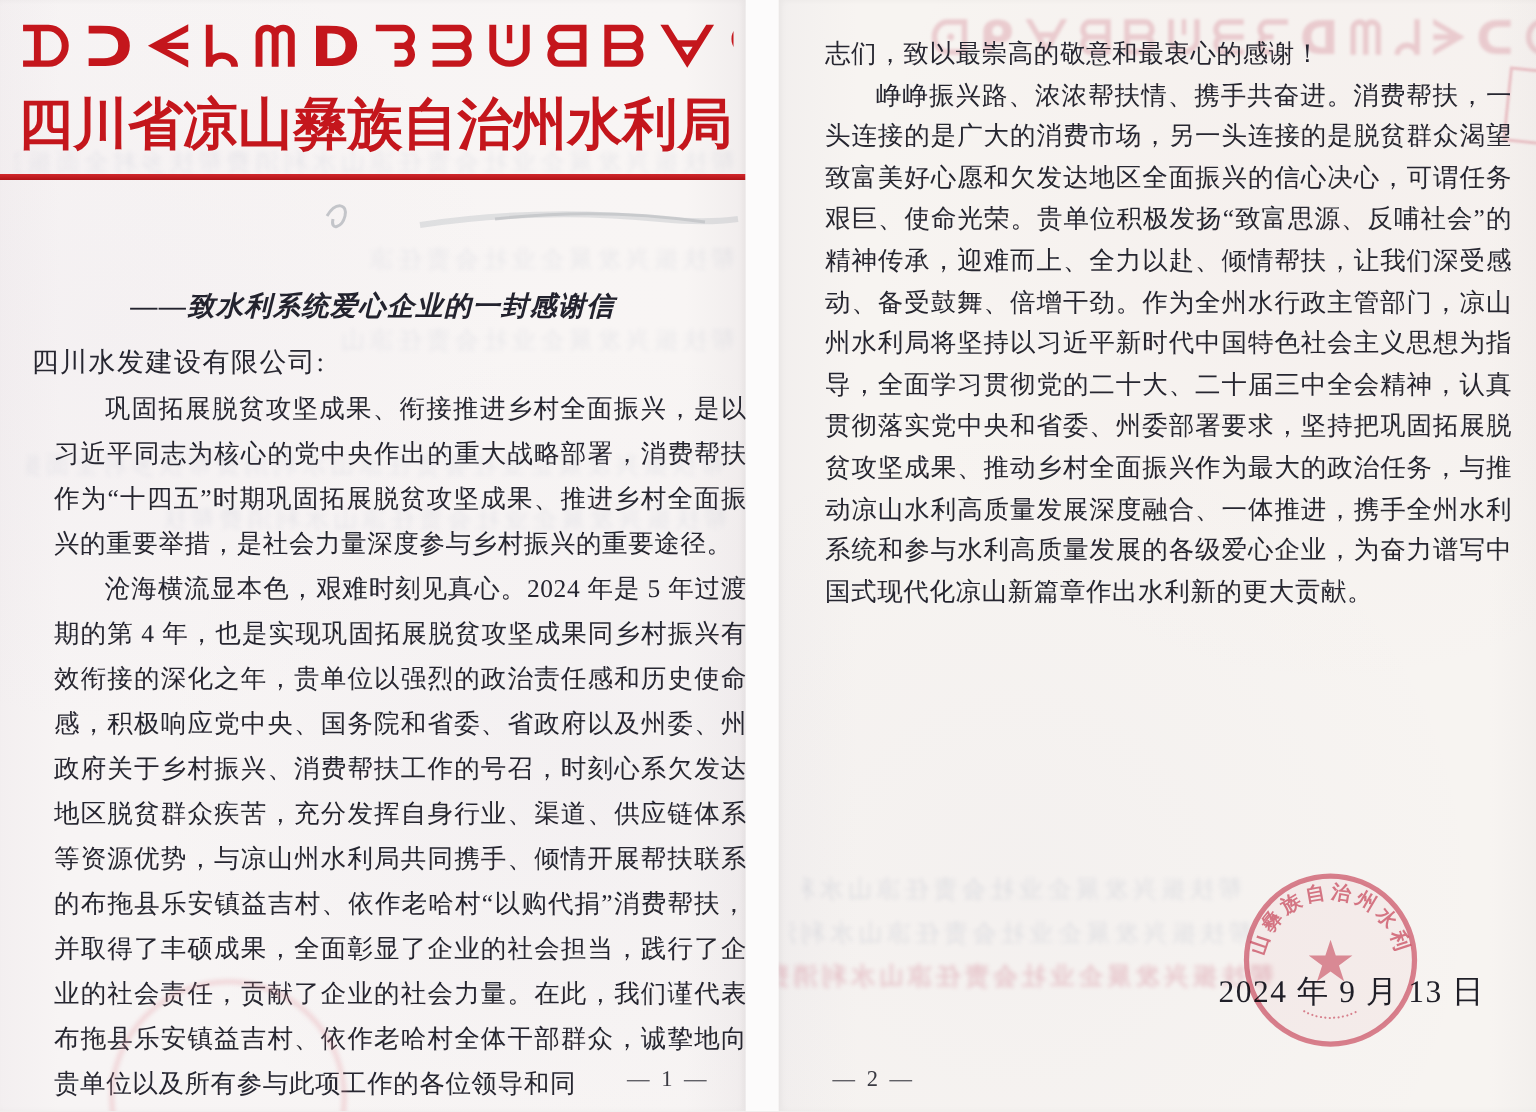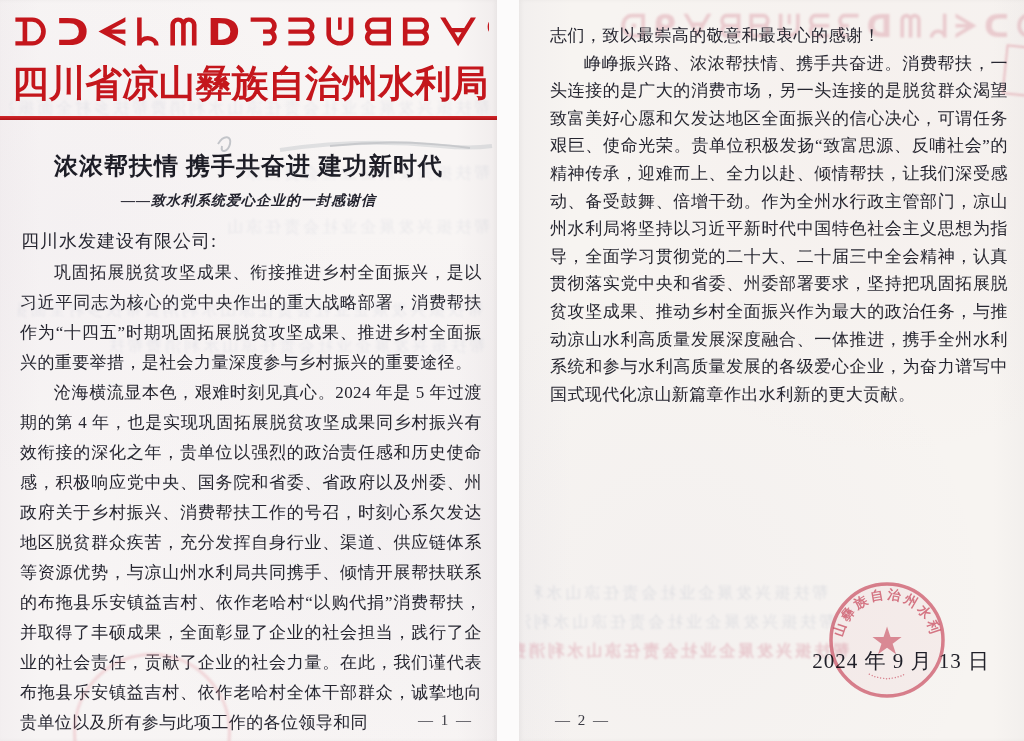--- a/index.html
+++ b/index.html
@@ -49,31 +49,31 @@
 
   .smudge{position:absolute;top:126px;left:210px;width:286px;height:42px;opacity:.55;}
 
   
   .title{
     position:absolute;top:150px;left:0;width:100%;text-align:center;
     font-size:24px;font-weight:bold;color:#1d1d26;letter-spacing:1px;
   }
   .subtitle{
     position:absolute;top:192px;left:0;width:100%;text-align:center;
-    font-size:14px;font-style:italic;font-weight:bold;color:#23232e;letter-spacing:1px;
+    font-size:18px;font-style:italic;font-weight:bold;color:#23232e;letter-spacing:1px;
   }
   .salutation{
     position:absolute;top:229px;left:21px;
     font-size:18px;color:var(--ink);letter-spacing:1px;font-family:Liberation Serif, serif;
   }
 
   
   .body-col{position:absolute;color:var(--ink);text-align:justify;}
   .body-col p{margin:0;text-indent:2em;font-size:17px;letter-spacing:.4px;}
-  .left .body-col{top:258px;left:20px;width:462px;line-height:30px;}
+  .left .body-col{top:258px;left:36px;width:462px;line-height:30px;}
   .right .body-col{top:22px;left:31px;width:458px;line-height:27.6px;}
   .right .body-col p.no-indent{text-indent:0;}
 
   .page-num{position:absolute;bottom:12px;font-size:15px;color:#3a3a42;letter-spacing:2px;}
   .left .page-num{right:24px;}
   .right .page-num{left:36px;}
 
   
   .sig-name{position:absolute;top:615px;right:76px;font-size:19px;color:#1f1f28;letter-spacing:2px;}
   .sig-date{position:absolute;top:647px;right:56px;font-size:21px;color:#1f1f28;letter-spacing:1px;}
@@ -116,21 +116,20 @@
     <div class="cn-name">四川省凉山彝族自治州水利局</div>
 
     <div class="red-rule"></div>
 
     <svg class="smudge" viewBox="0 0 286 42">
       <path d="M8 18 c6 -10 14 -8 12 0 c-2 8 -10 10 -8 2" fill="none" stroke="#9aa0a8" stroke-width="2"></path>
       <path d="M70 24 q80 -12 160 -4 q30 3 52 0" fill="none" stroke="#aeb4ba" stroke-width="4" opacity=".6"></path>
       <path d="M120 20 q70 -8 140 2" fill="none" stroke="#8f959c" stroke-width="2" opacity=".7"></path>
     </svg>
 
-    <div class="title">浓浓帮扶情 携手共奋进 建功新时代</div>
 
     <div class="subtitle">——致水利系统爱心企业的一封感谢信</div>
 
     <div class="salutation">四川水发建设有限公司:</div>
 
     <div class="body-col">
       <p>巩固拓展脱贫攻坚成果、衔接推进乡村全面振兴，是以习近平同志为核心的党中央作出的重大战略部署，消费帮扶作为“十四五”时期巩固拓展脱贫攻坚成果、推进乡村全面振兴的重要举措，是社会力量深度参与乡村振兴的重要途径。</p>
       <p>沧海横流显本色，艰难时刻见真心。2024 年是 5 年过渡期的第 4 年，也是实现巩固拓展脱贫攻坚成果同乡村振兴有效衔接的深化之年，贵单位以强烈的政治责任感和历史使命感，积极响应党中央、国务院和省委、省政府以及州委、州政府关于乡村振兴、消费帮扶工作的号召，时刻心系欠发达地区脱贫群众疾苦，充分发挥自身行业、渠道、供应链体系等资源优势，与凉山州水利局共同携手、倾情开展帮扶联系的布拖县乐安镇益吉村、依作老哈村“以购代捐”消费帮扶，并取得了丰硕成果，全面彰显了企业的社会担当，践行了企业的社会责任，贡献了企业的社会力量。在此，我们谨代表布拖县乐安镇益吉村、依作老哈村全体干部群众，诚挚地向贵单位以及所有参与此项工作的各位领导和同</p>
     </div>
 

